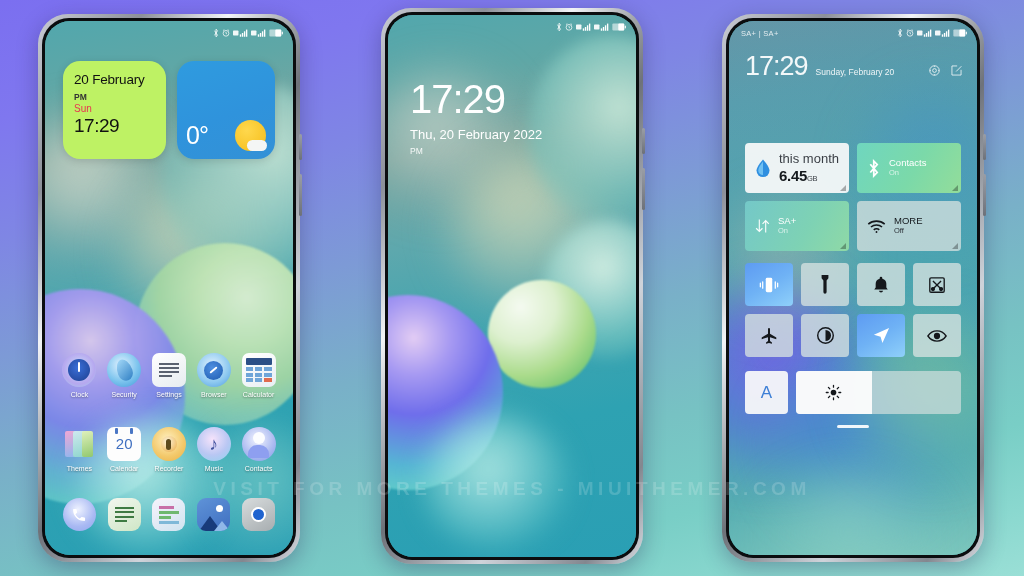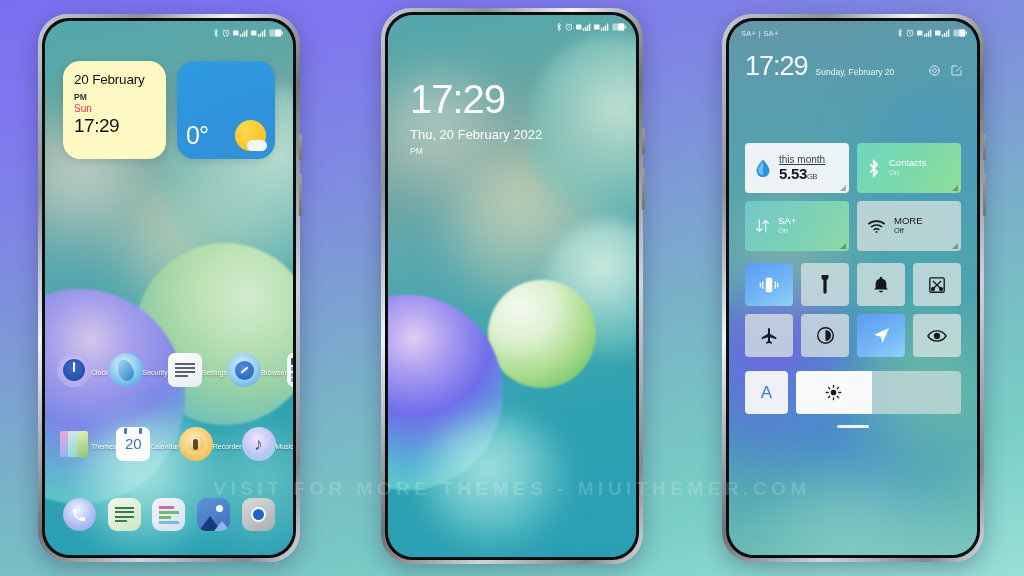--- a/index.html
+++ b/index.html
@@ -95,21 +95,21 @@
   .sb-right { display: flex; align-items: center; gap: 3px; }
   .sb-right svg { display: block; }
 
   
   .widget-row {
     position: absolute; top: 40px; left: 18px; right: 18px;
     display: flex; gap: 11px; z-index: 6;
   }
   .clock-widget {
     width: 103px; height: 98px;
-    background: #fef9c3;
+    background: #bef264;
     border-radius: 17px;
     padding: 11px 0 0 11px;
     box-shadow: 0 2px 8px rgba(0,0,0,0.14);
   }
   .cw-date { font-size: 13.5px; color: #111; letter-spacing: -.2px; }
   .cw-ampm { font-size: 8.5px; color: #333; margin-top: 5px; font-weight: bold; }
   .cw-day  { font-size: 10px; color: #e8384f; margin-top: 1px; }
   .cw-time { font-size: 19px; color: #111; margin-top: 1px; letter-spacing: -.5px; }
 
   .weather-widget {
@@ -134,21 +134,21 @@
     width: 20px; height: 11px; border-radius: 9px;
     background: #f4f6f5;
   }
 
   .appgrid {
     position: absolute; left: 12px; right: 12px; z-index: 6;
     display: grid; grid-template-columns: repeat(5, 1fr);
     row-gap: 12px;
   }
   #p1-apps { top: 332px; }
-  .app { display: flex; flex-direction: row; align-items: center; }
+  .app { display: flex; flex-direction: column; align-items: center; }
   .app-icon {
     width: 34px; height: 34px; border-radius: 50%;
     position: relative; overflow: hidden;
     display: flex; align-items: center; justify-content: center;
   }
   .app-icon.sq { border-radius: 7px; }
   .app-label {
     font-size: 7px; color: #fff; margin-top: 4px;
     text-shadow: 0 1px 2px rgba(0,0,0,0.45);
     white-space: nowrap;
@@ -205,21 +205,21 @@
     position: absolute; right: 3px; bottom: 2px;
     width: 0; height: 0;
     border-left: 6px solid transparent;
     border-bottom: 6px solid rgba(0,0,0,0.30);
   }
   .tile-txt { display: flex; flex-direction: column; line-height: 1.15; }
   .tile-title { font-size: 9.5px; }
   .tile-sub { font-size: 7.5px; }
 
   .tile-data { background: rgba(250,250,250,0.92); }
-  .tile-data .dn { font-size: 10px; color: #3a3f45; text-decoration: underline; }
+  .tile-data .dn { font-size: 13px; color: #3a3f45; }
   .tile-data .dv { font-size: 15px; color: #15191d; font-weight: bold; letter-spacing: -.3px; }
   .tile-data .du { font-size: 7.5px; color: #3a3f45; font-weight: normal; }
 
   .tile-bt   { background: linear-gradient(120deg,#6fd6bf 0%,#7bd9a9 55%,#93dd9a 100%); }
   .tile-bt .tile-title { color: #fff; }
   .tile-bt .tile-sub { color: rgba(255,255,255,0.72); }
   .tile-sa   { background: linear-gradient(120deg,#74c8c8 0%,#7ed2b4 60%,#8fd9a6 100%); }
   .tile-sa .tile-title { color: #fff; }
   .tile-sa .tile-sub { color: rgba(255,255,255,0.72); }
   .tile-wlan { background: rgba(205,221,220,0.82); }
@@ -584,21 +584,21 @@
 
       <div class="cc-grid2">
 
         <div class="bigtile tile-data">
           <svg width="16" height="19" viewBox="0 0 16 19">
               <path d="M8 0.5C8 .5 1.5 7.6 1.5 11.6a6.5 6.5 0 0 0 13 0C14.5 7.6 8 .5 8 .5z" fill="#2f8fe0"></path>
               <path d="M8 2.4C8 2.4 3.3 7.9 3.3 11.4A4.7 4.7 0 0 0 8 16.1z" fill="#6fc0f2"></path>
             </svg>
           <span class="tile-txt">
             <span class="dn">this month</span>
-            <span class="dv"><span>5.53</span><span class="du">GB</span></span>
+            <span class="dv"><span>6.45</span><span class="du">GB</span></span>
           </span>
           <span class="corner"></span>
         </div>
 
         <div class="bigtile tile-bt">
           <svg width="14" height="19" viewBox="0 0 12 18" fill="none" stroke="#fff" stroke-width="1.7">
               <path d="M2.5 5 9 12.8 5.8 16V2l3.2 3.2L2.5 12.8"></path>
             </svg>
           <span class="tile-txt">
             <span class="tile-title">Contacts</span>

